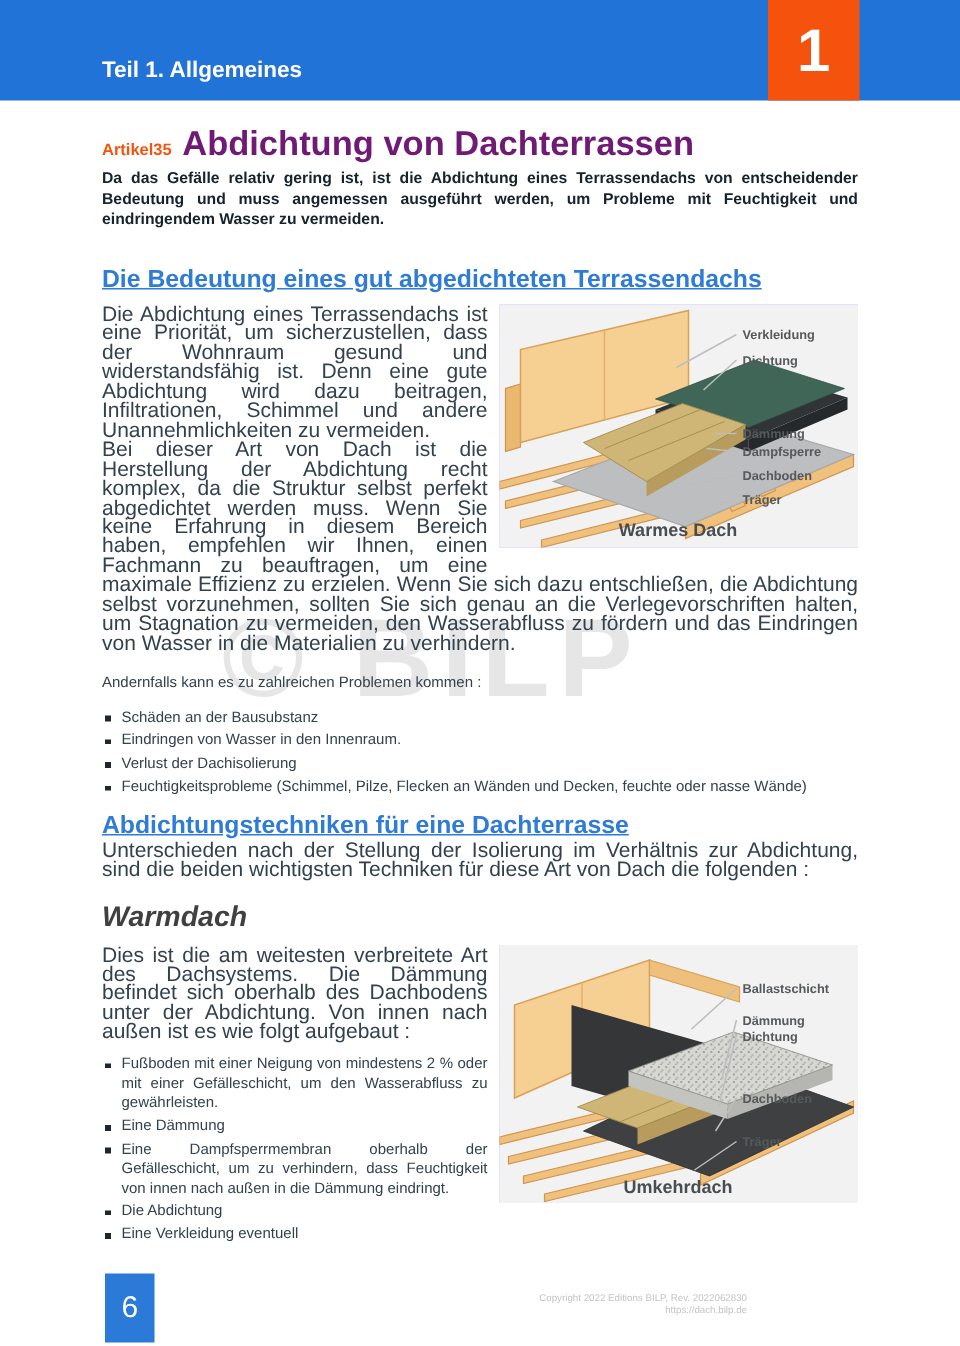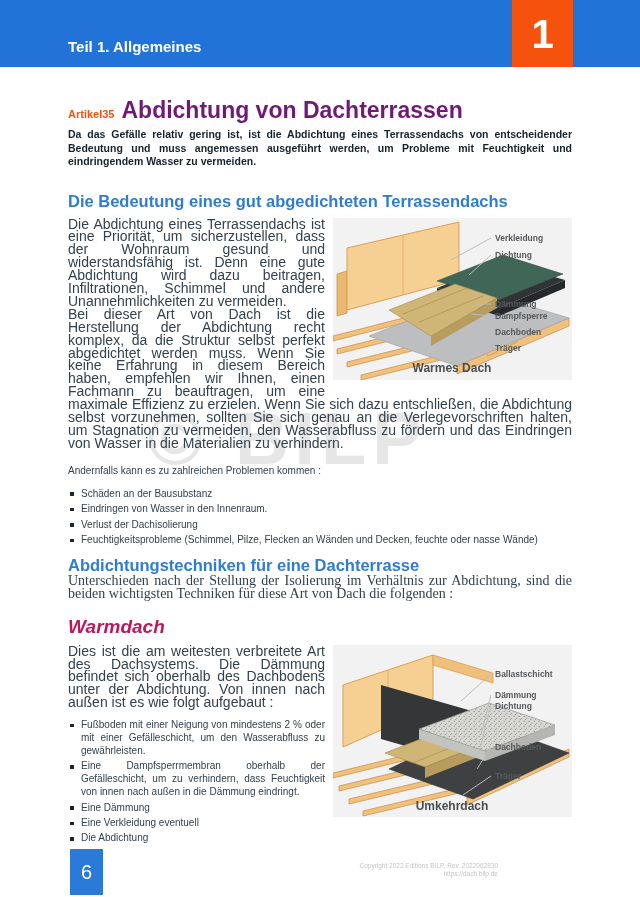--- a/index.html
+++ b/index.html
@@ -14,41 +14,41 @@
   .chapter-box { position:absolute; left:512px; top:0; width:61px; height:67px;
                  background:#f4520d; display:flex; align-items:center; justify-content:center; }
   .chapter-box span { color:#ffffff; font-size:40px; font-weight:bold; line-height:1; }
 
   
   .watermark { position:absolute; left:148px; top:396px; z-index:0;
                font-size:74px; font-weight:800; letter-spacing:6px;
                color:#e6e6e6; white-space:nowrap; pointer-events:none; }
 
   
-  .content { position:absolute; left:0; top:82px; width:640px; z-index:1;
+  .content { position:absolute; left:0; top:67px; width:640px; z-index:1;
              padding:15px 68px 0 68px; color:#33414e; }
   .title-row { display:flex; align-items:baseline; gap:7px; }
   .article-tag { color:#f4520d; font-size:11px; font-weight:bold; }
   .article-title { color:#701a75; font-size:23px; font-weight:bold; }
   .intro { margin-top:4px; font-size:10.5px; line-height:13.5px; font-weight:bold;
            color:#16222c; text-align:justify; }
-  h2.sec { color:#2e7cd6; font-size:16.5px; font-weight:bold; margin-top:23px; }
-  h3.sub { color:#be185d; font-size:19px; font-weight:bold; font-style:italic; margin-top:15px; }
+  h2.sec { color:#2e7cd6; font-size:16.5px; font-weight:bold; margin-top:23px;text-decoration:underline; }
+  h3.sub { color:#404040; font-size:19px; font-weight:bold; font-style:italic; margin-top:15px; }
   p.body { font-size:14px; line-height:12.9px; text-align:justify; margin:0; }
   .flow { margin-top:7px; }
   .flow::after { content:""; display:block; clear:both; }
   figure.fig { float:right; margin:0 0 8px 8px; background:#c4b5fd; }
   figure.fig svg { display:block; }
   .lead { margin-top:15px; font-size:10px; line-height:12.9px; }
   ul.sqlist { list-style:none; margin-top:10px; }
   ul.sqlist li { position:relative; padding-left:13px; margin-bottom:2.5px;
                  font-size:10px; line-height:12.9px; text-align:justify; }
   ul.sqlist li::before { content:""; position:absolute; left:2px; top:4.6px;
                  width:3.6px; height:3.6px; background:#1d2730; }
-  .tech-para { margin-top:7px;font-family:Liberation Serif, serif; }
+  .tech-para { margin-top:7px; }
   .wd-list { margin-top:11px; }
 
   
   .lbl { font-family:"Liberation Sans", sans-serif; font-size:8.5px; font-weight:bold; fill:#56595b; }
   .cap { font-family:"Liberation Sans", sans-serif; font-size:12px; font-weight:bold; fill:#4a4d4f;
          text-anchor:middle; }
 
   
   .pagenum-box { position:absolute; left:70px; top:849px; width:33px; height:46px;
                  background:#2b7ad8; display:flex; align-items:center; justify-content:center; z-index:2; }
@@ -218,24 +218,24 @@
             <text class="lbl" x="162" y="64">Dichtung</text>
             <text class="lbl" x="162" y="105">Dachboden</text>
             <text class="lbl" x="162" y="134">Träger</text>
           </g>
           <text class="cap" x="119" y="165">Umkehrdach</text>
         </svg>
       </figure>
       <p class="body">Dies ist die am weitesten verbreitete Art des Dachsystems. Die Dämmung befindet sich oberhalb des Dachbodens unter der Abdichtung. Von innen nach außen ist es wie folgt aufgebaut :</p>
       <ul class="sqlist wd-list">
         <li><span>Fußboden mit einer Neigung von mindestens 2 % oder mit einer Gefälleschicht, um den Wasserabfluss zu gewährleisten.</span></li>
+        <li><span>Eine Dämmung</span></li>
         <li><span>Eine Dampfsperrmembran oberhalb der Gefälleschicht, um zu verhindern, dass Feuchtigkeit von innen nach außen in die Dämmung eindringt.</span></li>
-        <li><span>Eine Dämmung</span></li>
+        <li><span>Die Abdichtung</span></li>
         <li><span>Eine Verkleidung eventuell</span></li>
-        <li><span>Die Abdichtung</span></li>
       </ul>
     </section>
 
   </main>
 
   <div class="pagenum-box">
     <span>6</span>
   </div>
   <div class="copyright">
     <div>Copyright 2022 Editions BILP, Rev. 2022062830</div>

